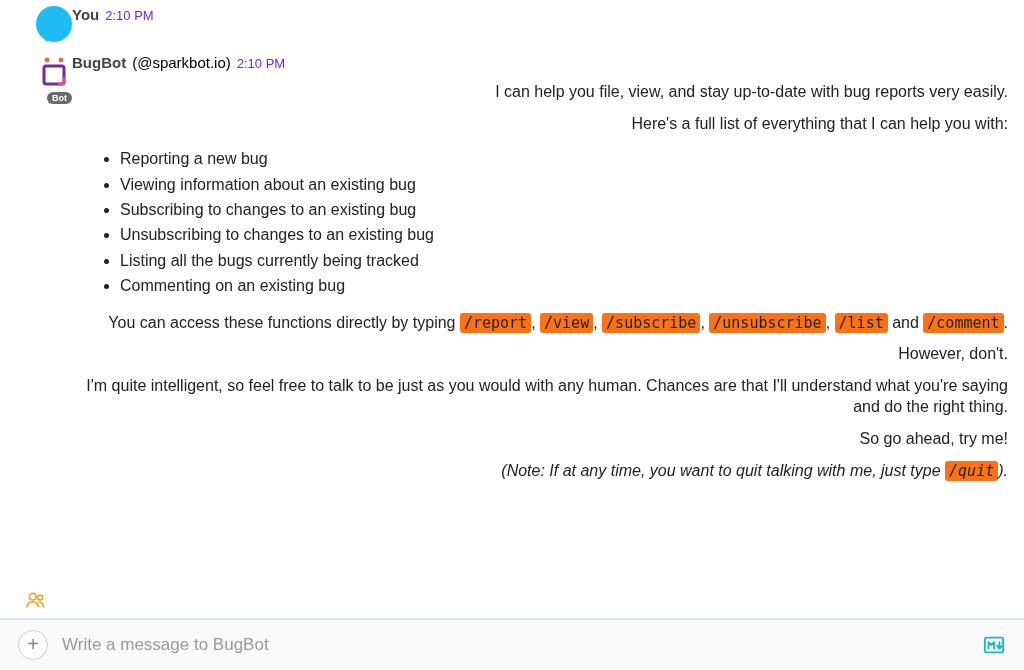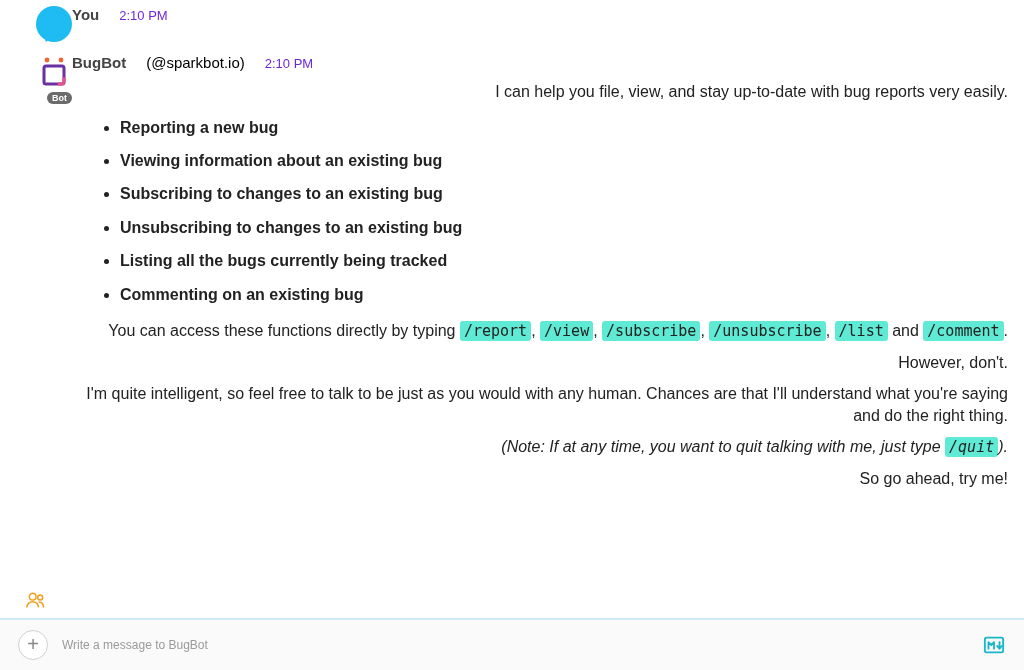--- a/index.html
+++ b/index.html
@@ -56,31 +56,31 @@
     margin-top: 2px;
     background: #6b6b6b;
     color: #fff;
     font-size: 9px;
     font-weight: 600;
     padding: 1px 5px;
     border-radius: 8px;
     margin-left: -4px;
   }
   .body-col { flex: 1 1 auto; }
-  .head-line { display: flex; align-items: baseline; gap: 20px; margin-bottom: 2px; }
+  .head-line { display: flex; align-items: baseline; gap: 6px; margin-bottom: 2px; }
   .sender { font-weight: 600; color: #444; }
   .handle { color: #000000; font-weight: 500; }
   .ts { color: #6d28d9; font-size: 13px; }
   .msg-text { font-size: 16px; color: #111; }
   .para { margin: 10px 0; font-size: 16px; color: #222; line-height: 1.35; text-align: right; }
   .bullets { margin: 14px 0 14px 48px; }
-  .bullets li { margin: 11px 0; font-size: 16px; line-height: 1.4; font-weight: bold; }
+  .bullets li { margin: 3px 0; font-size: 16px; line-height: 1.4; }
   code.cmd {
     font-family: ui-monospace, "SF Mono", Menlo, Consolas, monospace;
-    background: #5eead4;
+    background: #f97316;
     padding: 1px 4px;
     border-radius: 3px;
     font-size: 15px;
   }
   .bold { font-weight: 400; }
   .italic { font-style: italic; }
   .heart { color: #e0245e; }
 
   .presence-row {
     padding: 4px 26px 6px 26px;
@@ -105,21 +105,21 @@
     line-height: 26px;
     text-align: center;
     cursor: pointer;
     flex: 0 0 30px;
     user-select: none;
   }
   .compose-input {
     flex: 1 1 auto;
     border: none;
     background: transparent;
-    font-size: 12px;
+    font-size: 17px;
     color: #333;
     outline: none;
   }
   .compose-input::placeholder { color: #9a9a9a; }
   .md-btn {
     width: 24px; height: 24px;
     flex: 0 0 24px;
     cursor: pointer;
     display: flex; align-items: center; justify-content: center;
   }
@@ -155,20 +155,21 @@
       <div class="bot-badge">Bot</div>
     </div>
     <div class="body-col">
       <div class="head-line">
         <span class="sender">BugBot</span>
         <span class="handle">(@sparkbot.io)</span>
         <span class="ts">2:10 PM</span>
       </div>
 
       <div class="para">I can help you file, view, and stay up-to-date with bug reports very easily.</div>
+      <div class="para">Here's a full list of everything that I can help you with:</div>
 
       <ul class="bullets">
         <li>Reporting a new bug</li>
         <li>Viewing information about an existing bug</li>
         <li>Subscribing to changes to an existing bug</li>
         <li>Unsubscribing to changes to an existing bug</li>
         <li>Listing all the bugs currently being tracked</li>
         <li>Commenting on an existing bug</li>
       </ul>
 
@@ -176,25 +177,25 @@
         <span>You can access these functions directly by typing </span><code class="cmd">/report</code><span>, </span><code class="cmd">/view</code><span>, </span><code class="cmd">/subscribe</code><span>, </span><code class="cmd">/unsubscribe</code><span>, </span><code class="cmd">/list</code><span> and </span><code class="cmd">/comment</code><span>.</span>
       </div>
 
       <div class="para">
         <span>However, </span><span class="bold">don't</span><span>.</span>
       </div>
 
       <div class="para">I'm quite intelligent, so feel free to talk to be just as you would with any human. Chances are that I'll understand what you're saying and do the right thing.</div>
 
 
+      <div class="para">So go ahead, try me!</div>
+
       <div class="para italic">
         <span>(Note: If at any time, you want to quit talking with me, just type </span><code class="cmd">/quit</code><span>).</span>
       </div>
-
-      <div class="para">So go ahead, try me!</div>
 
     </div>
   </div>
 
 </div>
 
 <div class="presence-row">
   <span class="presence-icon">
     <svg width="20" height="18" viewBox="0 0 24 20" fill="none" stroke="currentColor" stroke-width="1.8">
       <circle cx="8" cy="6" r="4"></circle>

